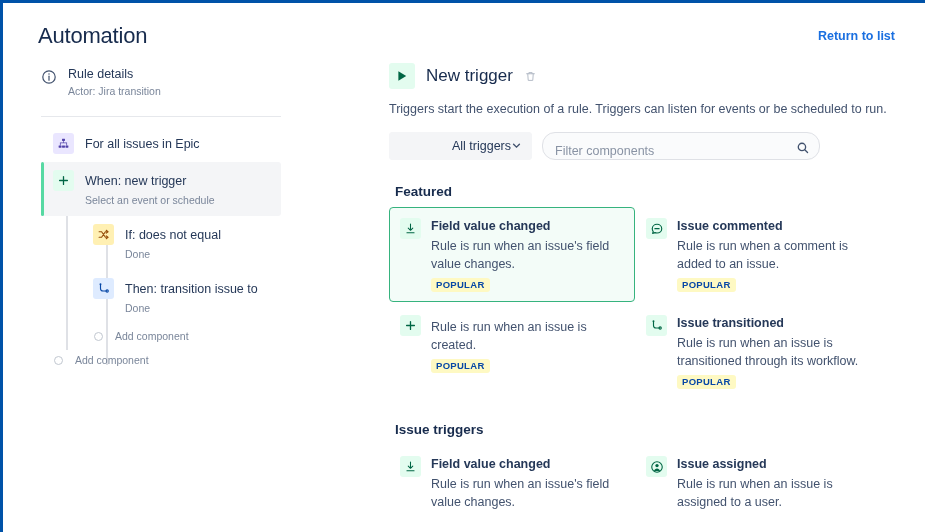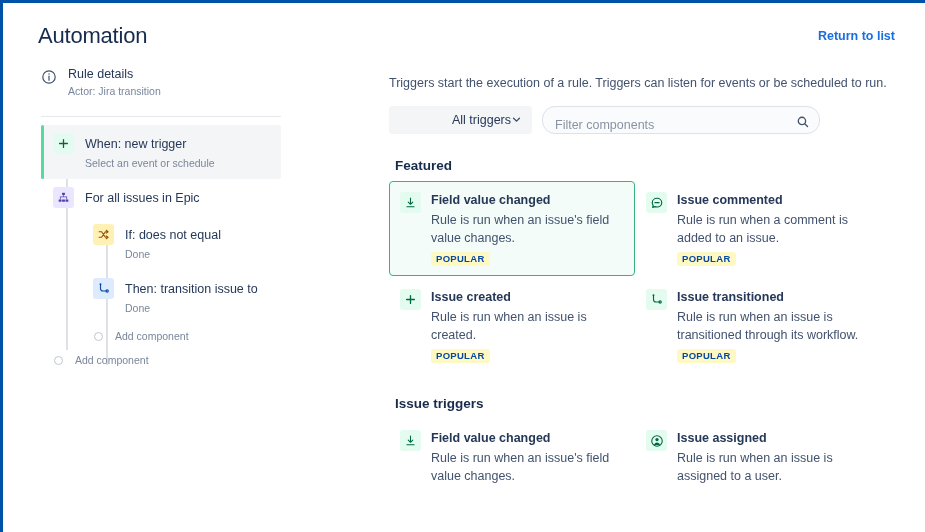--- a/index.html
+++ b/index.html
@@ -180,40 +180,40 @@
         <div class="nav-sub">Actor: Jira transition</div>
       </div>
     </div>
 
 
     <div class="divider"></div>
 
     <div class="tree" id="tree">
       <div class="tree-line"></div>
       <div class="tree-line-2"></div>
-    <div class="node selected">
-            <span class="node-badge green">
-              <svg width="13" height="13" viewBox="0 0 16 16" fill="none" stroke="currentColor" stroke-width="1.6">
-                <path d="M8 3.2v9.6M3.2 8h9.6" stroke-linecap="round"></path>
-              </svg>
-            </span>
-            <span class="node-text"><span class="node-title">When: new trigger</span><span class="node-sub" style="display:block">Select an event or schedule</span></span>
-          </div>
-          <div class="node">
+    <div class="node">
             <span class="node-badge purple">
               <svg width="13" height="13" viewBox="0 0 16 16" fill="currentColor">
                 <rect x="6.2" y="2" width="3.6" height="2.8" rx=".5"></rect>
                 <rect x="2" y="10.4" width="3.6" height="2.8" rx=".5"></rect>
                 <rect x="6.2" y="10.4" width="3.6" height="2.8" rx=".5"></rect>
                 <rect x="10.4" y="10.4" width="3.6" height="2.8" rx=".5"></rect>
                 <path d="M7.6 4.8v2.1h-4v3.5h.9V7.8h7v2.6h.9V6.9h-4V4.8z"></path>
               </svg>
             </span>
             <span class="node-text"><span class="node-title">For all issues in Epic</span></span>
           </div>
+          <div class="node selected">
+            <span class="node-badge green">
+              <svg width="13" height="13" viewBox="0 0 16 16" fill="none" stroke="currentColor" stroke-width="1.6">
+                <path d="M8 3.2v9.6M3.2 8h9.6" stroke-linecap="round"></path>
+              </svg>
+            </span>
+            <span class="node-text"><span class="node-title">When: new trigger</span><span class="node-sub" style="display:block">Select an event or schedule</span></span>
+          </div>
           <div class="node indent">
             <span class="node-badge yellow">
               <svg width="13" height="13" viewBox="0 0 16 16" fill="none" stroke="currentColor" stroke-width="1.4">
                 <path d="M2.6 4.6h3.1l4.6 6.8h3.1M2.6 11.4h3.1l4.6-6.8h3.1" stroke-linecap="round"></path>
                 <path d="M11.4 2.8 13.4 4.6 11.4 6.4M11.4 9.6l2 1.8-2 1.8" stroke-linecap="round" stroke-linejoin="round"></path>
               </svg>
             </span>
             <span class="node-text"><span class="node-title">If: does not equal</span><span class="node-sub" style="display:block">Done</span></span>
           </div>
           <div class="node indent">
@@ -232,20 +232,33 @@
           </div>
           <div class="addc">
             <span class="addc-dot"></span>
             <span class="addc-label">Add component</span>
           </div>
         </div>
   </div>
 
   <div class="right-col">
 
+    <div class="trig-head">
+      <span class="play-badge">
+        <svg width="14" height="14" viewBox="0 0 14 14">
+              <path d="M3.4 2.2 11.2 7 3.4 11.8z" fill="#006644"></path>
+            </svg>
+      </span>
+      <span class="trig-title">New trigger</span>
+      <span class="trash-btn">
+        <svg width="13" height="13" viewBox="0 0 16 16" fill="none" stroke="currentColor" stroke-width="1.2">
+          <path d="M3.2 4.6h9.6M6 4.6V3.2h4v1.4M4.6 4.6l.6 8.2h5.6l.6-8.2" stroke-linecap="round"></path>
+        </svg>
+      </span>
+    </div>
 
     <div class="trig-desc">Triggers start the execution of a rule. Triggers can listen for events or be scheduled to run.</div>
 
     <div class="controls">
       <div class="select">
         <span class="select-val">All triggers</span>
         <span>
           <svg width="11" height="11" viewBox="0 0 12 12" fill="none" stroke="#42526e" stroke-width="1.5">
             <path d="M2.8 4.6 6 7.8l3.2-3.2" stroke-linecap="round"></path>
           </svg>
@@ -273,21 +286,21 @@
                   </svg>
                 </span>
                 <span class="card-body"><span class="card-title" style="display:block">Field value changed</span><span class="card-desc" style="display:block">Rule is run when an issue's field value changes.</span><span class="pill">POPULAR</span></span>
               </div>
               <div class="card">
                 <span class="card-icon">
                   <svg width="13" height="13" viewBox="0 0 16 16" fill="none" stroke="currentColor" stroke-width="1.6">
                     <path d="M8 3.2v9.6M3.2 8h9.6" stroke-linecap="round"></path>
                   </svg>
                 </span>
-                <span class="card-body"><span class="card-title" style="display:block">Issue created</span><span class="card-desc" style="display:block">Rule is run when an issue is created.</span><span class="pill">POPULAR</span></span>
+                <span class="card-body"><span class="card-desc" style="display:block">Rule is run when an issue is created.</span><span class="pill">POPULAR</span></span>
               </div>
             </div>
             <div class="grid-col">
               <div class="card">
                 <span class="card-icon">
                   <svg width="14" height="14" viewBox="0 0 16 16" fill="none" stroke="currentColor" stroke-width="1.3">
                     <path d="M13.4 7.6c0 2.8-2.4 5-5.4 5-.8 0-1.6-.15-2.3-.45L3 13l.7-2.1A4.8 4.8 0 0 1 2.6 7.6c0-2.8 2.4-5 5.4-5s5.4 2.2 5.4 5z" stroke-linejoin="round"></path>
                     <path d="M5.6 7.6h4.8" stroke-linecap="round"></path>
                   </svg>
                 </span>

